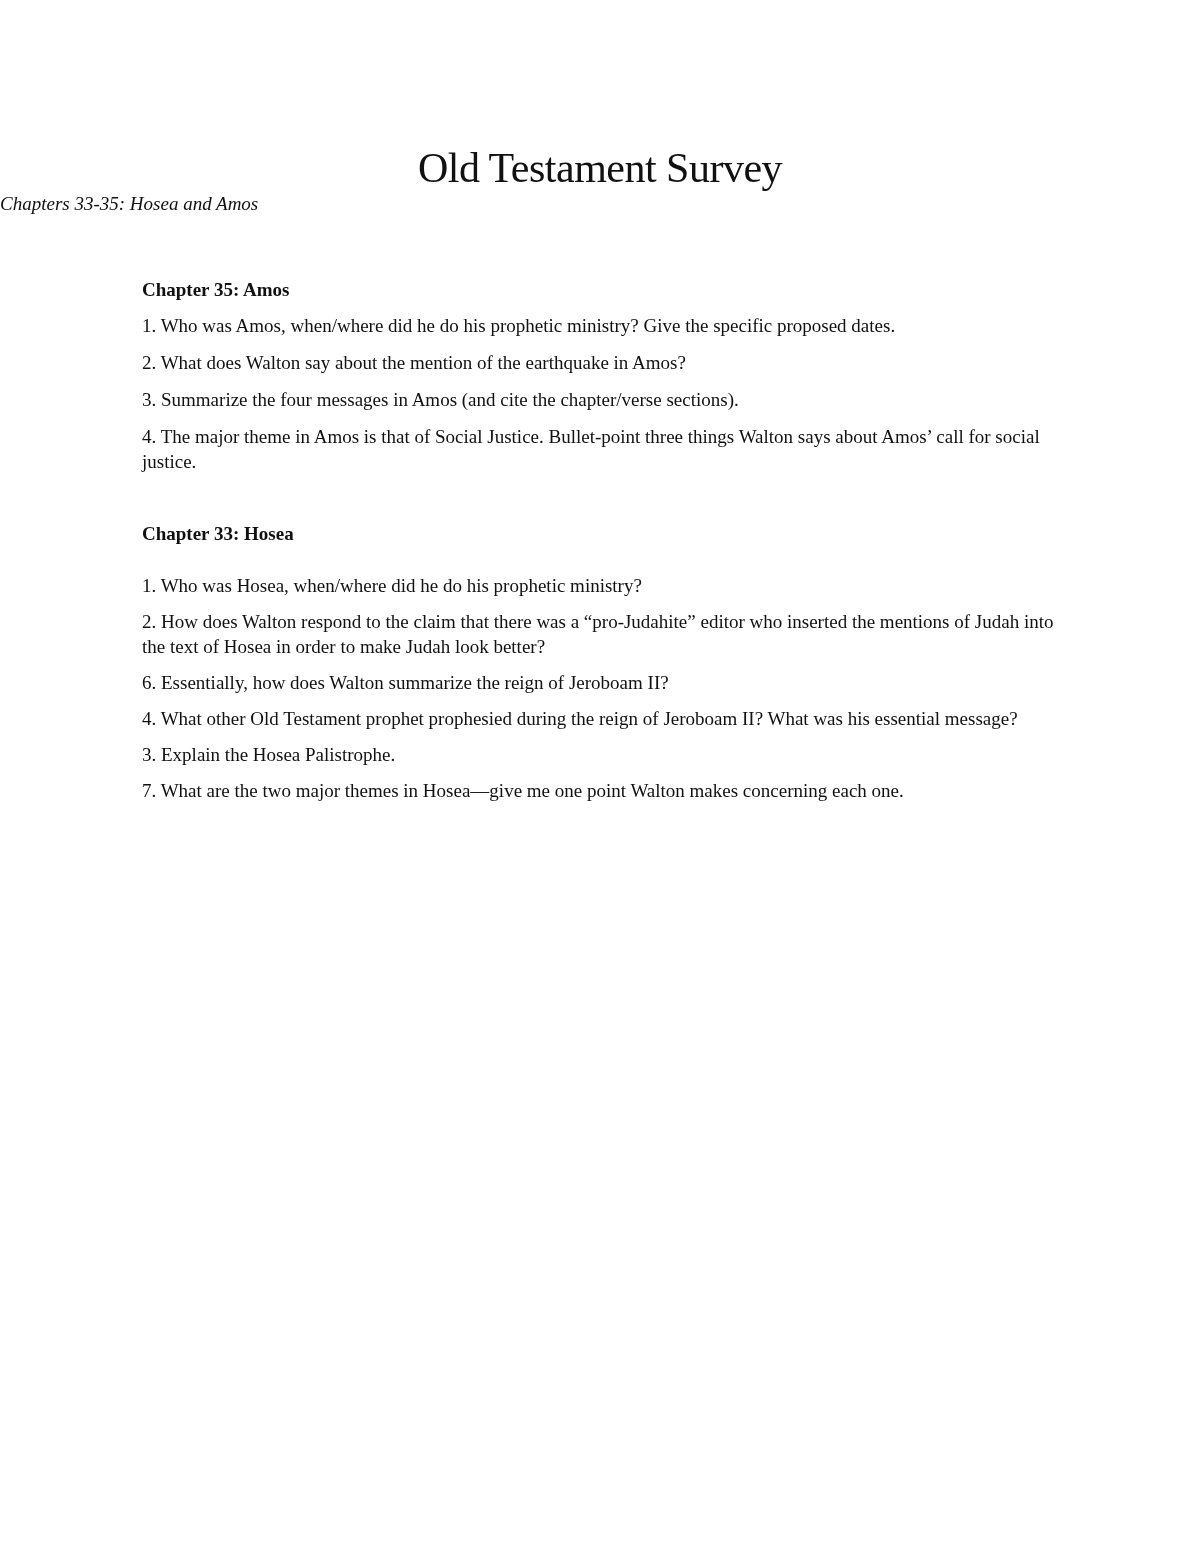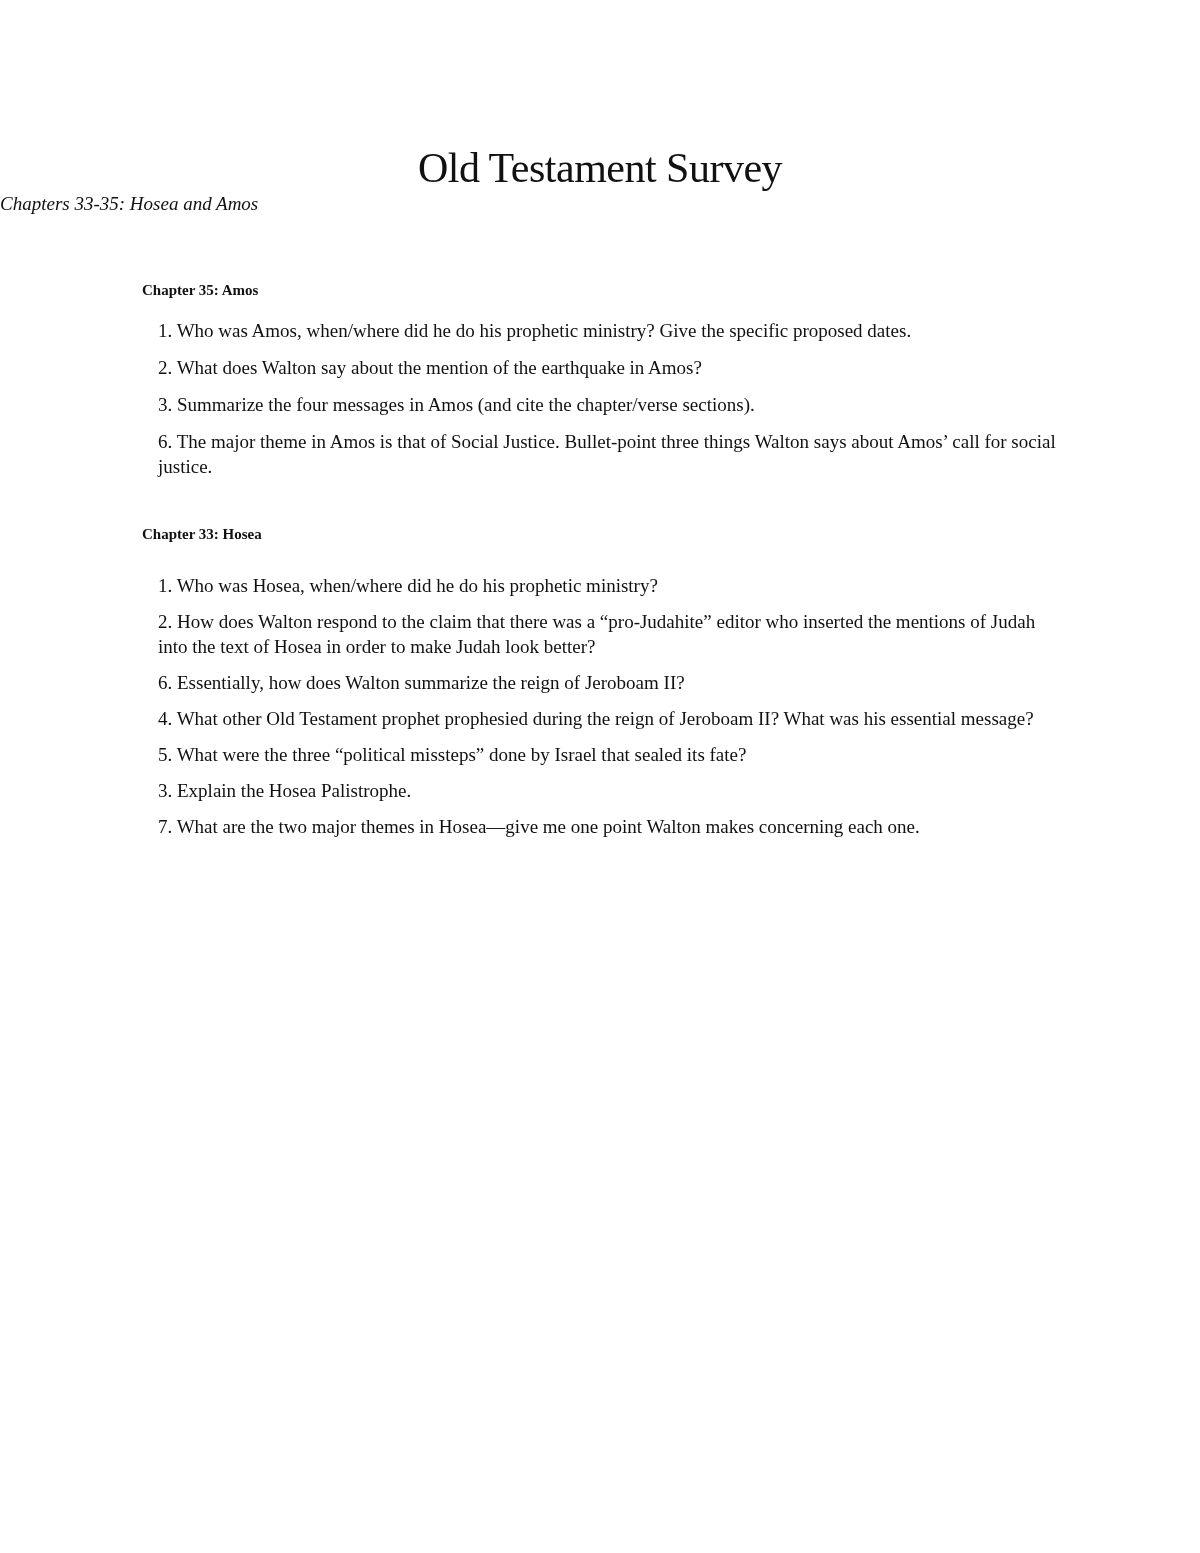--- a/index.html
+++ b/index.html
@@ -44,27 +44,27 @@
     font-style: italic;
     margin: 0;
   }
   .section {
     position: absolute;
     left: 142px;
     width: 930px;
   }
   .section-heading {
     font-weight: bold;
-    font-size: 15px;
+    font-size: 19px;
     line-height: 24px;
     margin: 0;
   }
   .q-list {
     list-style: none;
-    margin: 16px;
+    margin: 0;
     padding: 0;
   }
   .q-item {
     font-size: 19px;
     line-height: 25px;
     margin: 0;
   }
   #sec-amos { top: 278px; }
   #sec-amos .section-heading { margin-bottom: 11px; }
   #sec-amos .q-item { margin-bottom: 12px; }
@@ -80,30 +80,29 @@
 
   <h1 class="doc-title">Old Testament Survey</h1>
   <p class="doc-subtitle">Chapters 33-35: Hosea and Amos</p>
 
   <section class="section" id="sec-amos">
     <h2 class="section-heading">Chapter 35: Amos</h2>
     <ol class="q-list">
       <li class="q-item">1. Who was Amos, when/where did he do his prophetic ministry? Give the specific proposed dates.</li>
       <li class="q-item">2. What does Walton say about the mention of the earthquake in Amos?</li>
       <li class="q-item">3. Summarize the four messages in Amos (and cite the chapter/verse sections).</li>
-      <li class="q-item">6. The major theme in Amos is that of Social Justice. Bullet-point three things Walton says about Amos’ call for social justice.</li>
+      <li class="q-item">4. The major theme in Amos is that of Social Justice. Bullet-point three things Walton says about Amos’ call for social justice.</li>
     </ol>
   </section>
 
   <section class="section" id="sec-hosea">
     <h2 class="section-heading">Chapter 33:  Hosea</h2>
     <ol class="q-list">
       <li class="q-item">1. Who was Hosea, when/where did he do his prophetic ministry?</li>
       <li class="q-item">2. How does Walton respond to the claim that there was a “pro-Judahite” editor who inserted the mentions of Judah into the text of Hosea in order to make Judah look better?</li>
       <li class="q-item">6. Essentially, how does Walton summarize the reign of Jeroboam II?</li>
       <li class="q-item">4. What other Old Testament prophet prophesied during the reign of Jeroboam II? What was his essential message?</li>
-      <li class="q-item">5. What were the three “political missteps” done by Israel that sealed its fate?</li>
       <li class="q-item">3. Explain the Hosea Palistrophe.</li>
       <li class="q-item">7. What are the two major themes in Hosea—give me one point Walton makes concerning each one.</li>
     </ol>
   </section>
 
 </div>
 
 </body></html>

